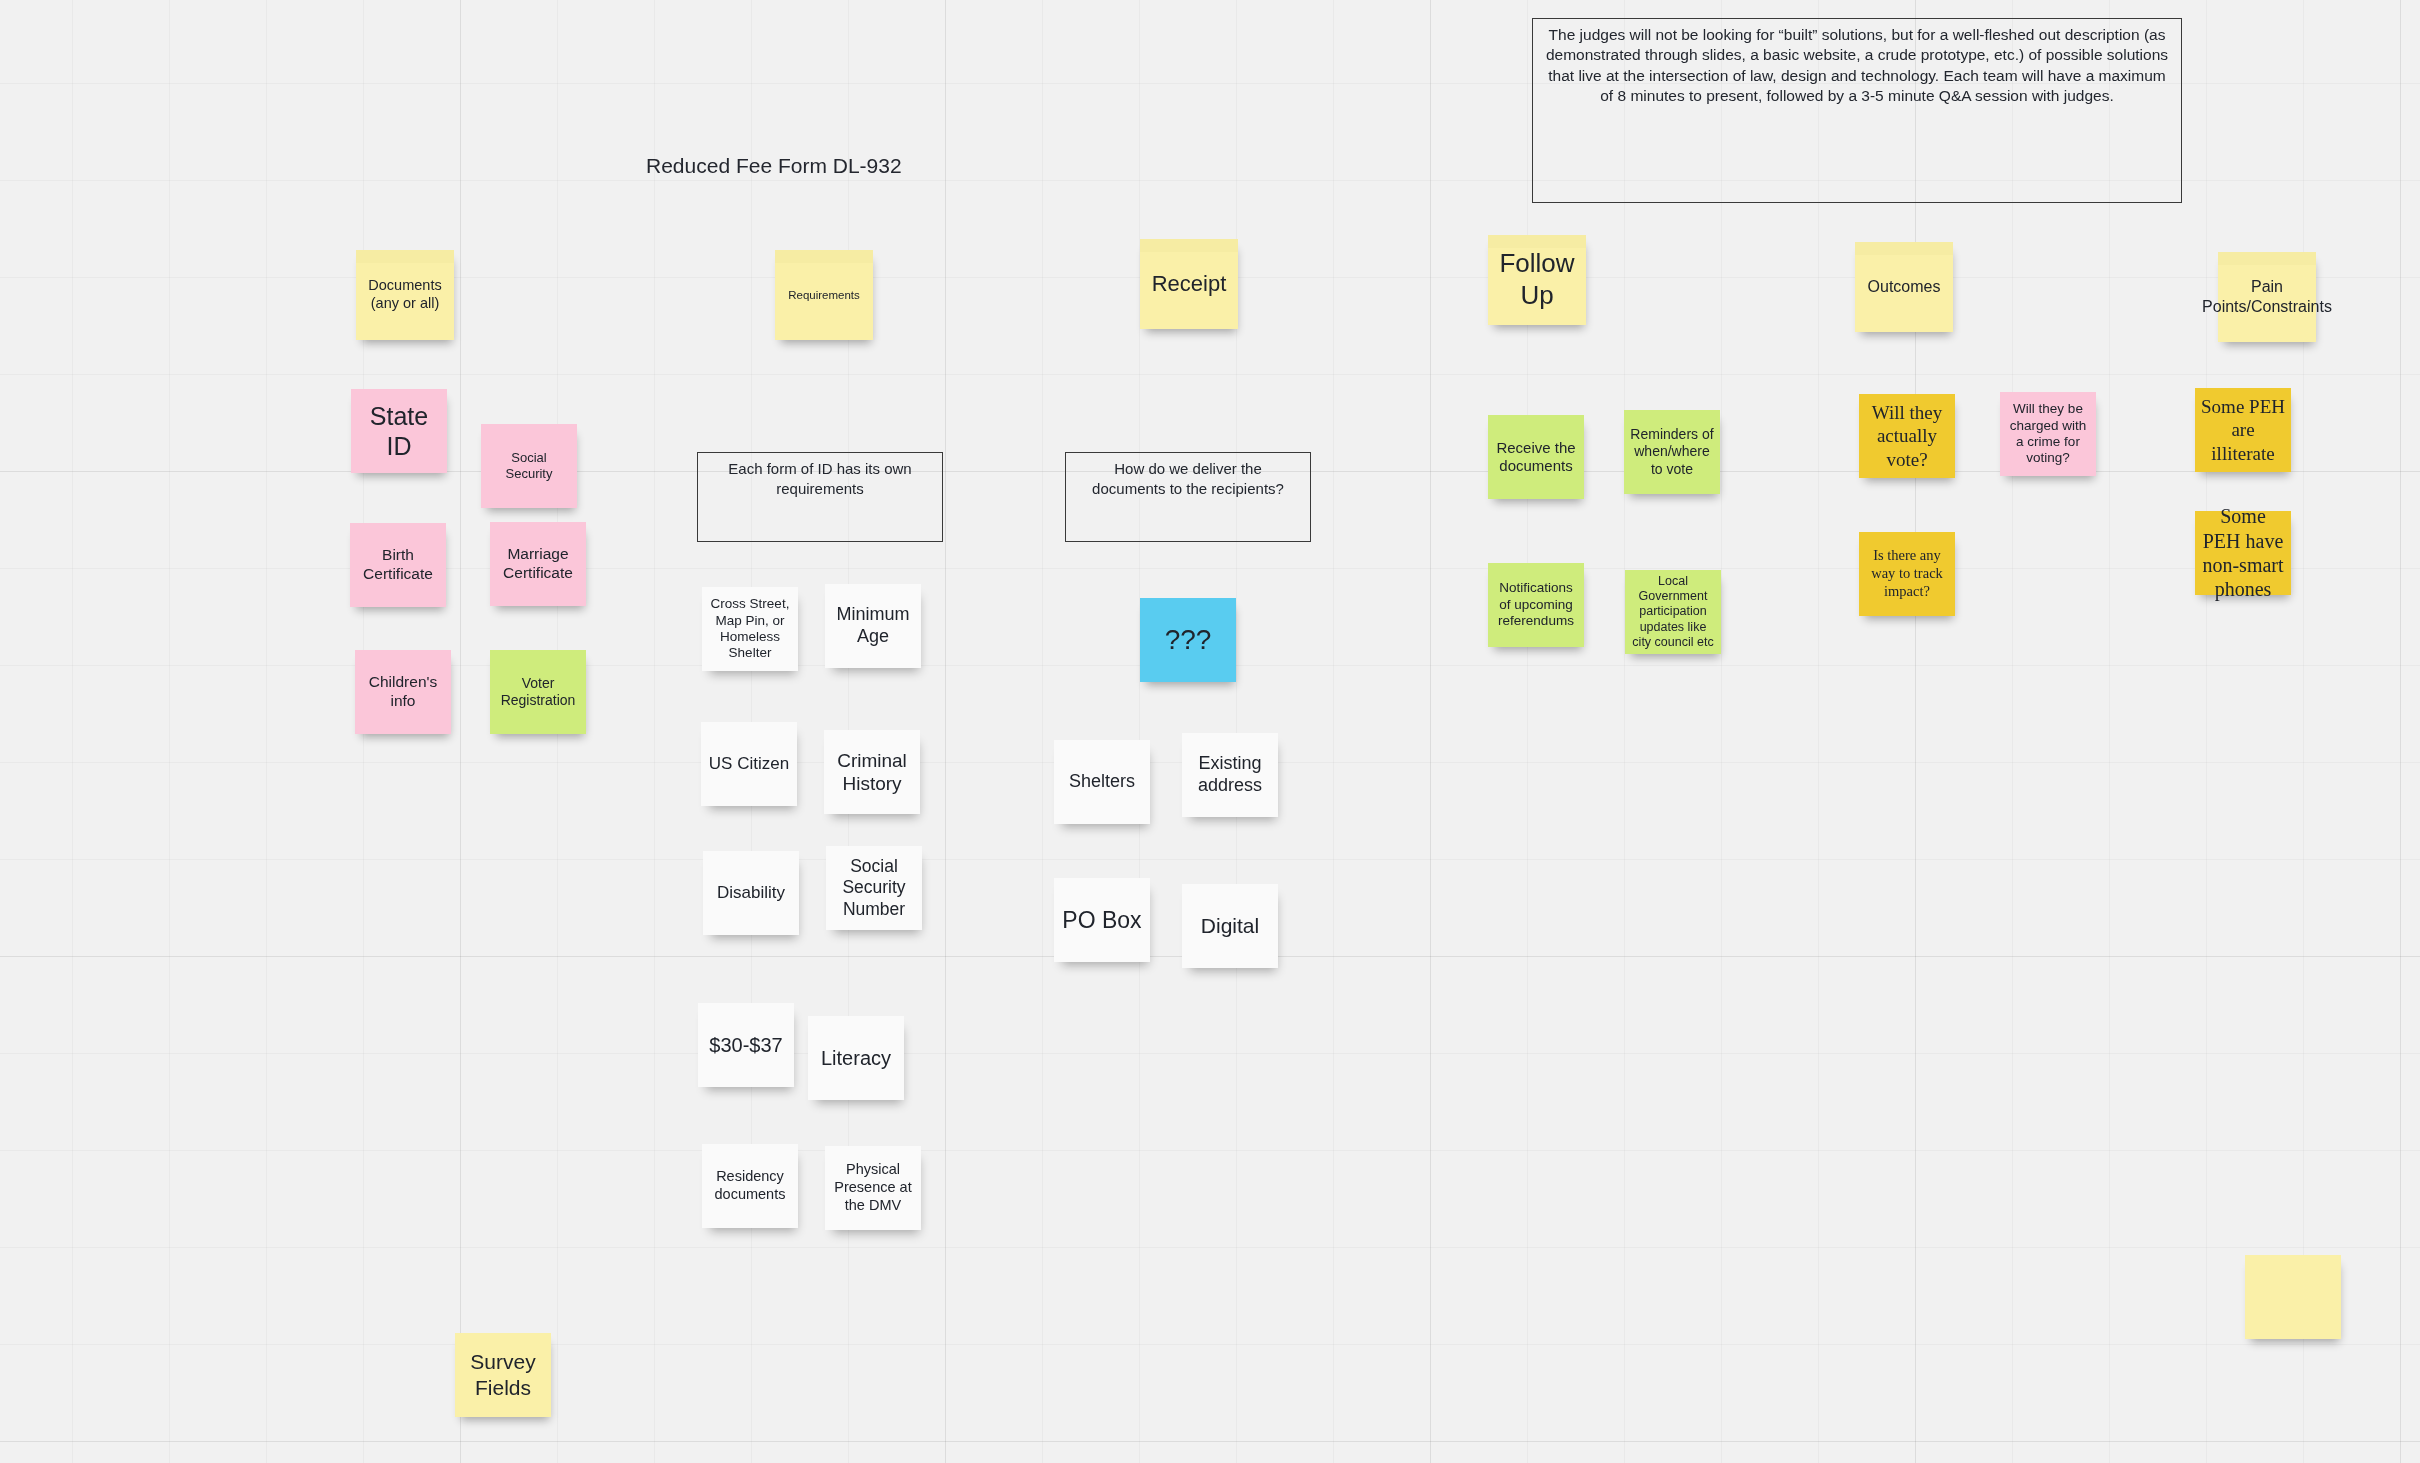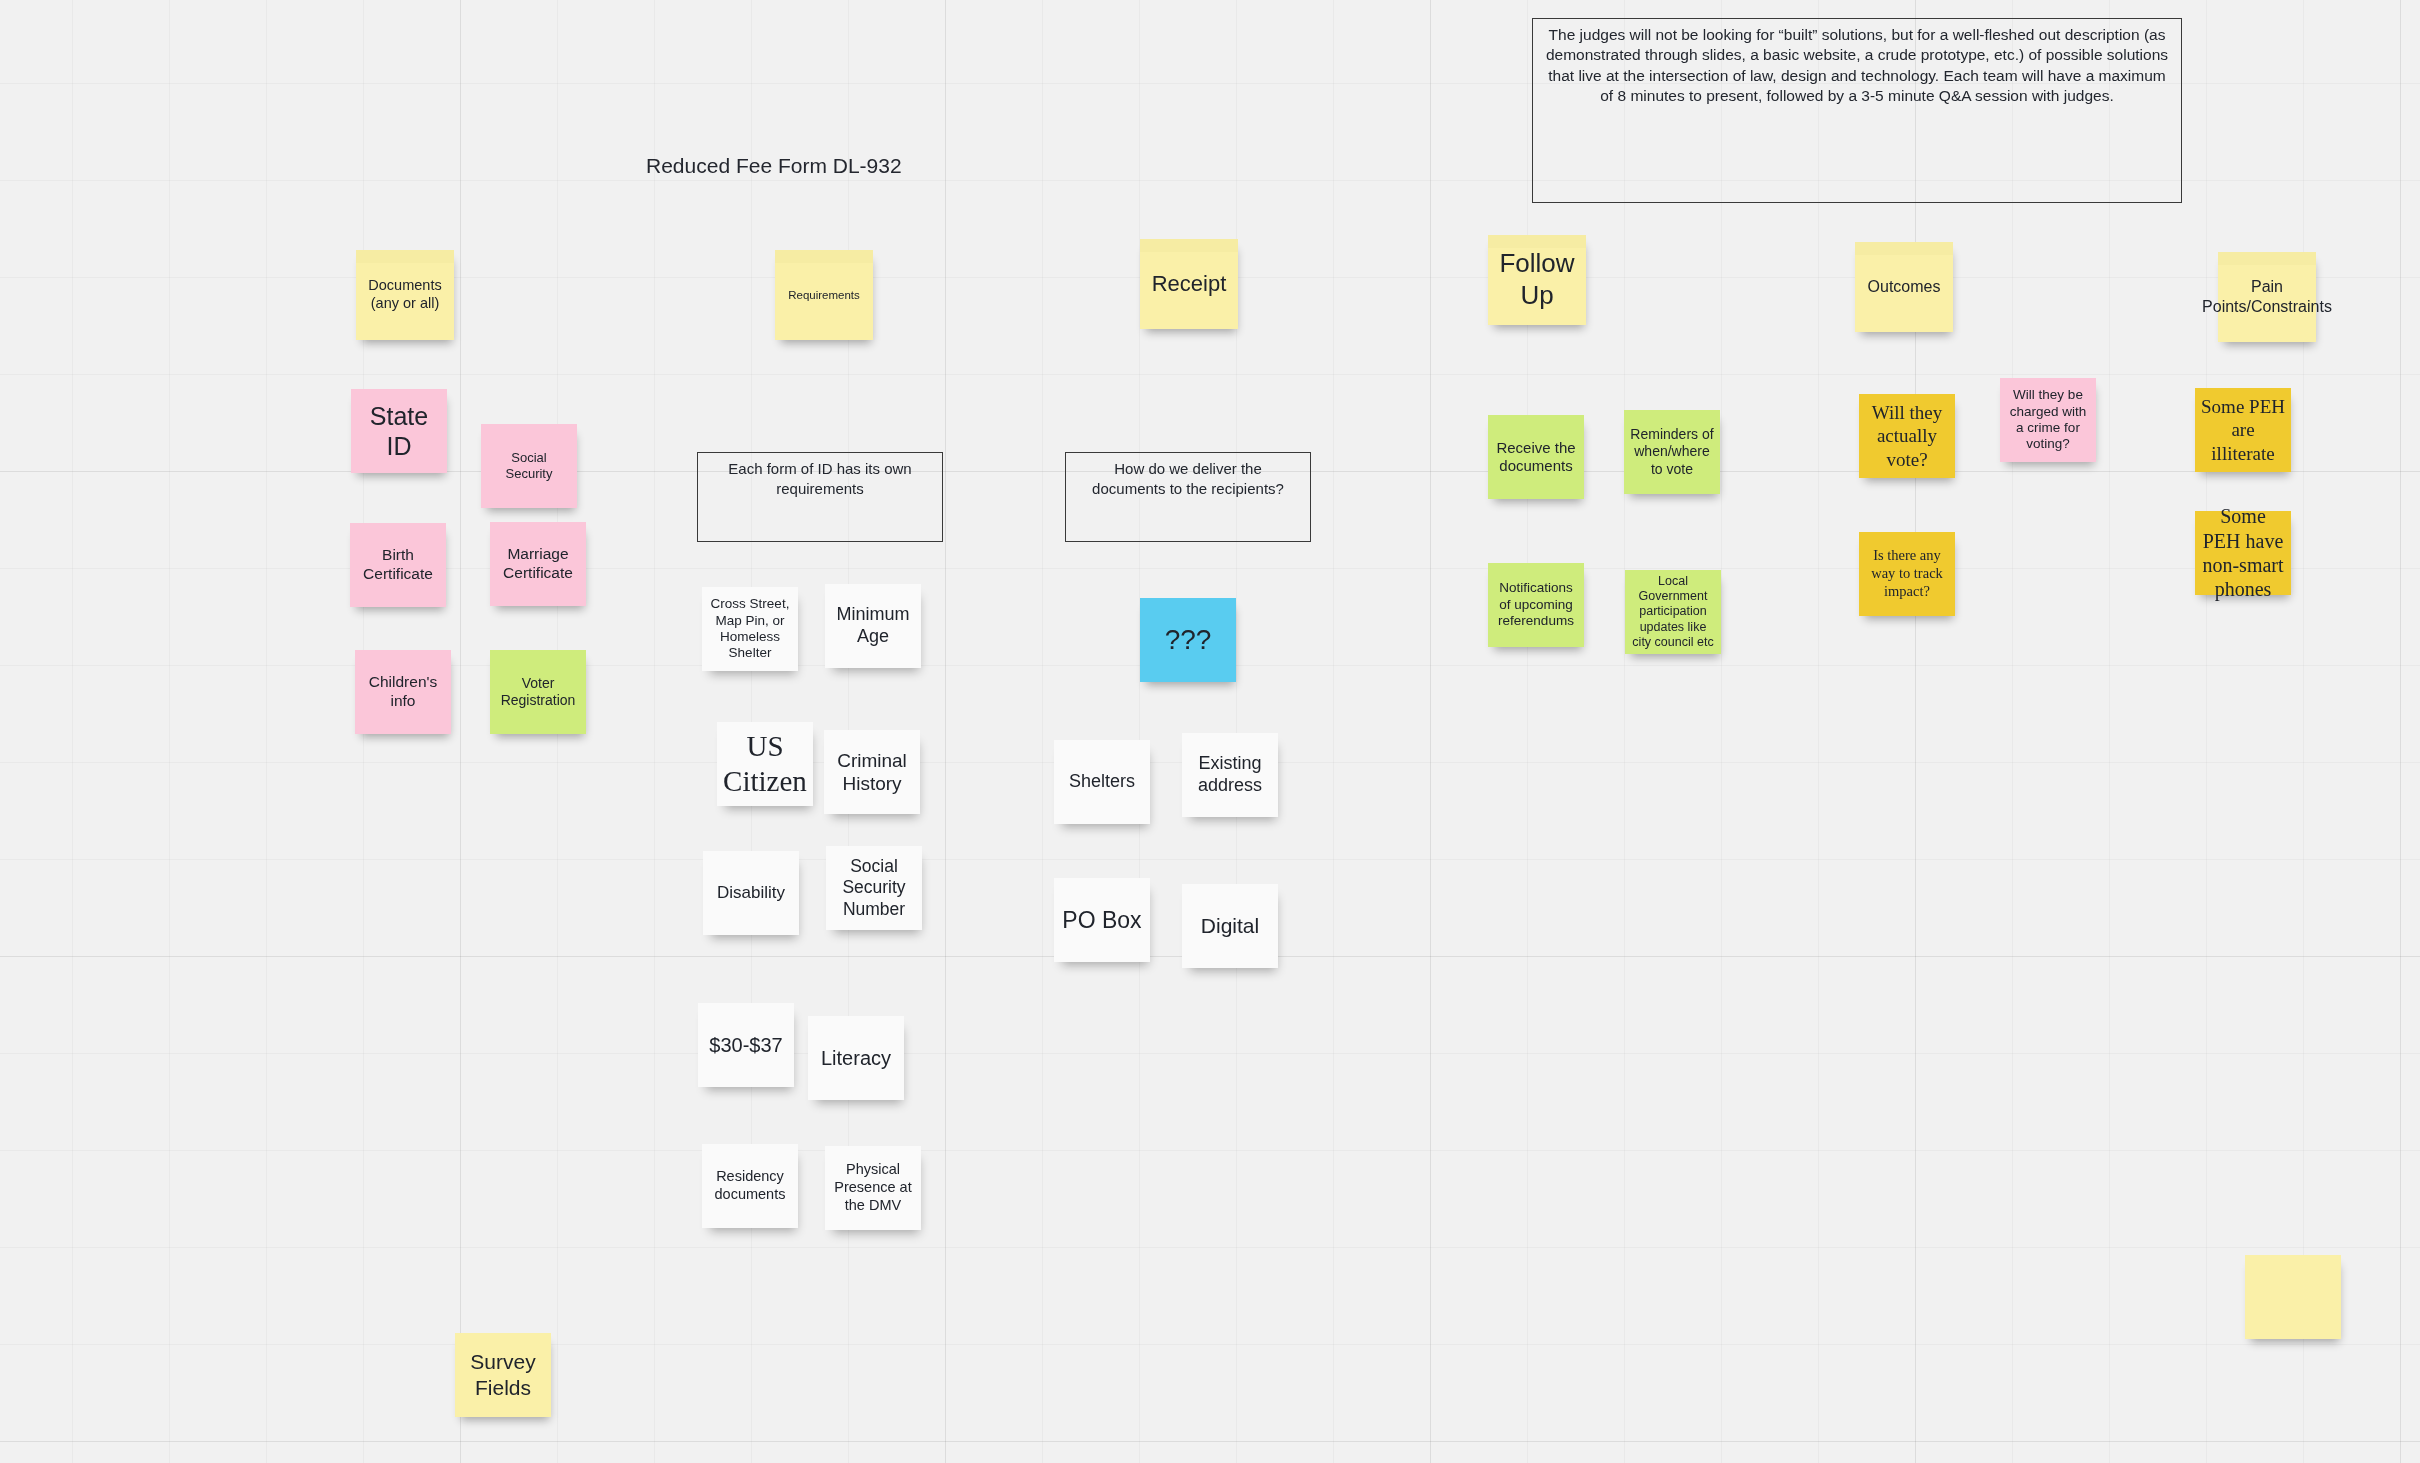--- a/index.html
+++ b/index.html
@@ -134,21 +134,21 @@
   <div class="note green" style="left:490px; top:650px; width:96px; height:84px; font-size:14px;">Voter Registration</div>
 
   <div class="framebox" style="left:697px; top:452px; width:246px; height:90px; font-size:15px;">
     <div>Each form of ID has its own requirements</div>
   </div>
 
   <div class="note white" style="left:702px; top:587px; width:96px; height:84px; font-size:13.5px;">Cross Street, Map Pin, or Homeless Shelter</div>
 
   <div class="note white" style="left:825px; top:584px; width:96px; height:84px; font-size:18px;">Minimum Age</div>
 
-  <div class="note white" style="left:717px; top:722px; width:96px; height:84px; font-size:29px;font-family:Liberation Serif, serif;">US Citizen</div>
+  <div class="note white" style="left:701px; top:722px; width:96px; height:84px; font-size:17px;">US Citizen</div>
 
   <div class="note white" style="left:824px; top:730px; width:96px; height:84px; font-size:19px;">Criminal History</div>
 
   <div class="note white" style="left:703px; top:851px; width:96px; height:84px; font-size:17px;">Disability</div>
 
   <div class="note white" style="left:826px; top:846px; width:96px; height:84px; font-size:17.5px;">Social Security Number</div>
 
   <div class="note white" style="left:698px; top:1003px; width:96px; height:84px; font-size:20px;">$30-$37</div>
 
   <div class="note white" style="left:808px; top:1016px; width:96px; height:84px; font-size:20px;">Literacy</div>
@@ -174,21 +174,21 @@
   <div class="note green" style="left:1488px; top:415px; width:96px; height:84px; font-size:15px;">Receive the documents</div>
 
   <div class="note green" style="left:1624px; top:410px; width:96px; height:84px; font-size:14px;">Reminders of when/where to vote</div>
 
   <div class="note green" style="left:1488px; top:563px; width:96px; height:84px; font-size:13.5px;">Notifications of upcoming referendums</div>
 
   <div class="note green" style="left:1625px; top:570px; width:96px; height:84px; font-size:12.5px;">Local Government participation updates like city council etc</div>
 
   <div class="note gold" style="left:1859px; top:394px; width:96px; height:84px; font-size:19px;">Will they actually vote?</div>
 
-  <div class="note pink" style="left:2000px; top:378px; width:96px; height:84px; font-size:13.5px;">Will they be charged with a crime for voting?</div>
+  <div class="note pink" style="left:2000px; top:392px; width:96px; height:84px; font-size:13.5px;">Will they be charged with a crime for voting?</div>
 
   <div class="note gold" style="left:1859px; top:532px; width:96px; height:84px; font-size:14.5px;">Is there any way to track impact?</div>
 
   <div class="note gold" style="left:2195px; top:388px; width:96px; height:84px; font-size:19px;">Some PEH are illiterate</div>
 
   <div class="note gold" style="left:2195px; top:511px; width:96px; height:84px; font-size:20px;">Some PEH have non-smart phones</div>
 
   <div class="note yellow" style="left:455px; top:1333px; width:96px; height:84px; font-size:21px;">Survey Fields</div>
 
   <div class="note yellow" style="left:2245px; top:1255px; width:96px; height:84px; font-size:16px;"></div>

